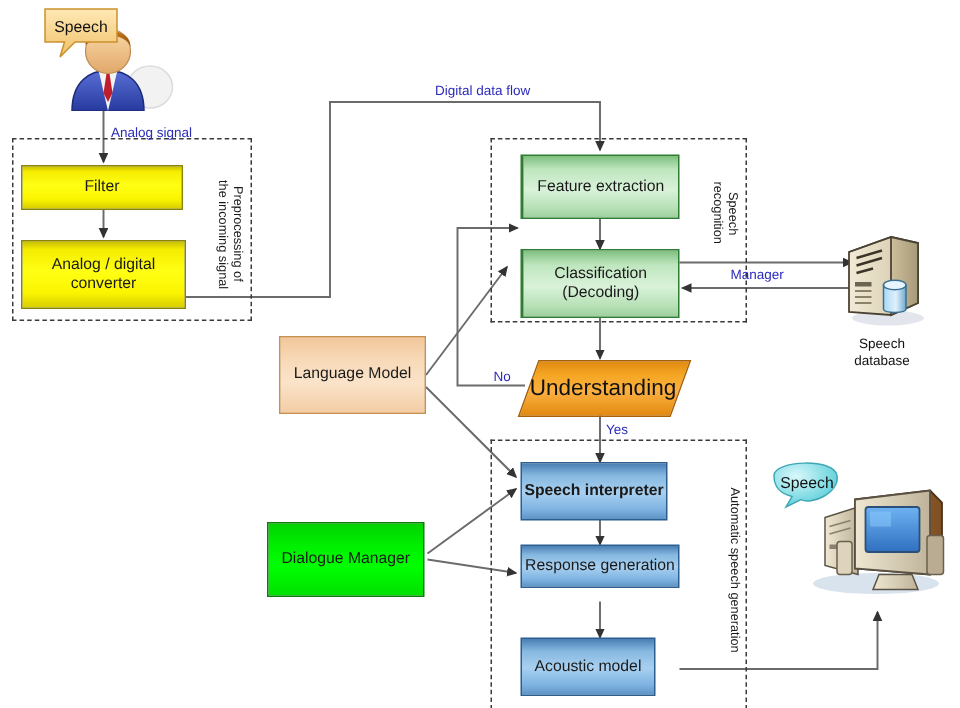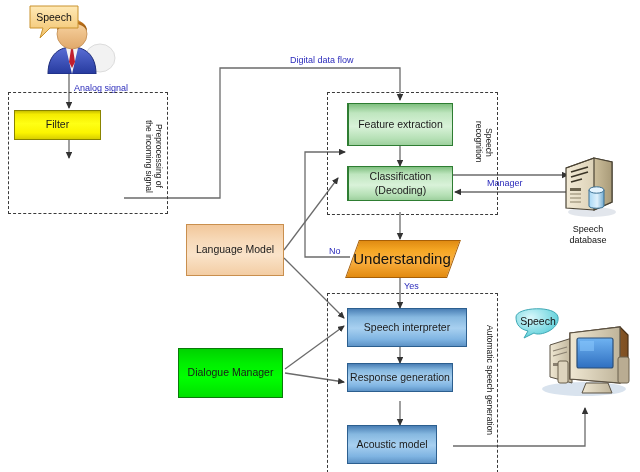--- a/index.html
+++ b/index.html
@@ -100,31 +100,35 @@
   <div class="vlabel" style="left:140px;top:108px;height:96px;width:24px;">Preprocessing of
 the incoming signal</div>
 
   <div class="dashbox" style="left:327px;top:92px;width:171px;height:123px;"></div>
   <div class="vlabel" style="left:470px;top:102px;height:80px;width:24px;">Speech
 recognition</div>
 
   <div class="dashbox" style="left:327px;top:293px;width:171px;height:180px;"></div>
   <div class="vlabel" style="left:477px;top:305px;height:150px;width:18px;">Automatic speech generation</div>
 
-  <div class="node proc-yellow" style="left:14px;top:110px;width:87px;height:30px;">
+  <div class="node proc-yellow" style="left:14px;top:110px;width:108px;height:30px;">
     <span>Filter</span>
   </div>
 
+  <div class="node proc-yellow" style="left:14px;top:160px;width:110px;height:46px;">
+    <span>Analog / digital
+converter</span>
+  </div>
 
   <div class="node proc-green" style="left:347px;top:103px;width:106px;height:43px;align-items:center;">
     <span>Feature
 extraction</span>
   </div>
 
-  <div class="node proc-green" style="left:347px;top:166px;width:106px;height:35px;">
+  <div class="node proc-green" style="left:347px;top:166px;width:106px;height:46px;">
     <span>Classification
 (Decoding)</span>
   </div>
 
   <div class="node proc-peach" style="left:186px;top:224px;width:98px;height:52px;">
     <span>Language
 Model</span>
   </div>
 
   <div class="diamond-wrap" style="left:352px;top:240px;width:100px;height:36px;">
@@ -132,21 +136,21 @@
     <div class="lbl">
         <span>Understanding</span>
       </div>
   </div>
 
   <div class="node proc-greenbright" style="left:178px;top:348px;width:105px;height:50px;">
     <span>Dialogue
 Manager</span>
   </div>
 
-  <div class="node proc-blue" style="left:347px;top:308px;width:120px;height:39px;">
+  <div class="node proc-blue" style="left:347px;top:308px;width:98px;height:39px;font-weight:bold;">
     <span>Speech
 interpreter</span>
   </div>
 
   <div class="node proc-blue" style="left:347px;top:363px;width:106px;height:29px;">
     <span>Response
 generation</span>
   </div>
 
   <div class="node proc-blue" style="left:347px;top:425px;width:90px;height:39px;">

